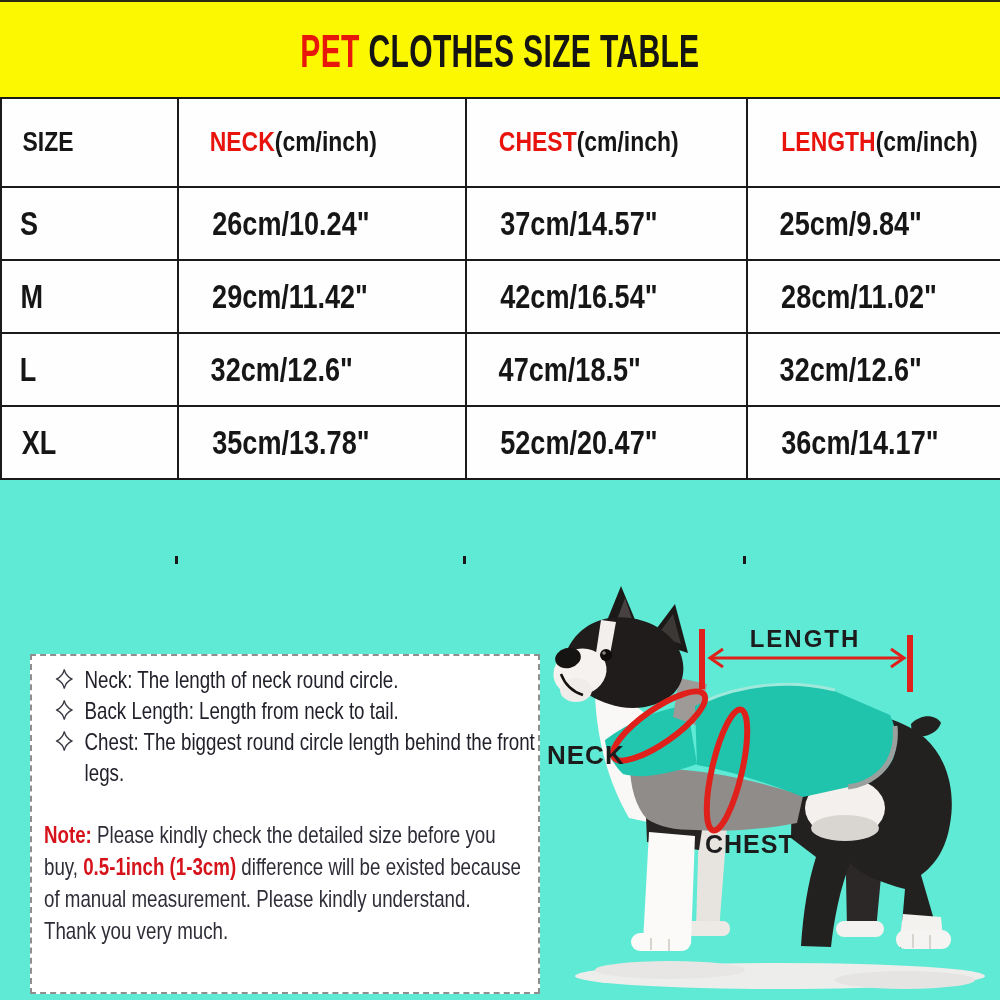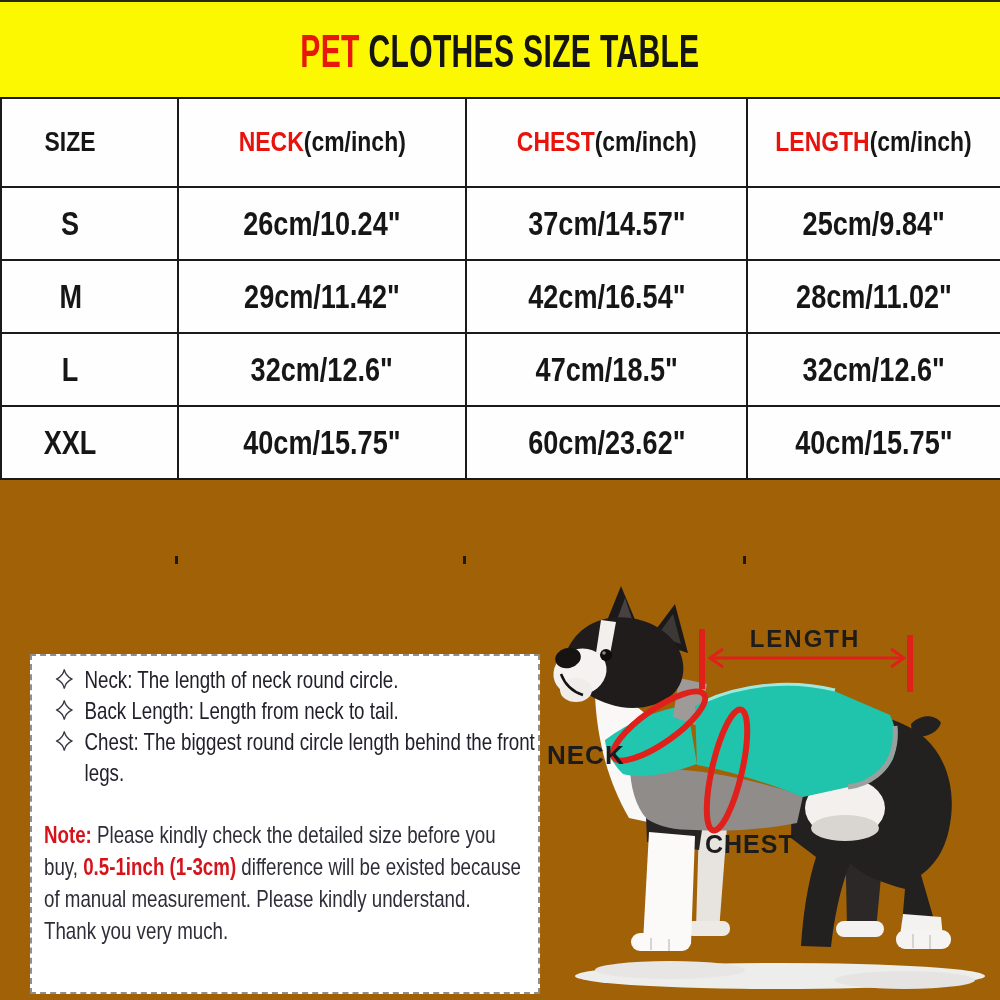--- a/index.html
+++ b/index.html
@@ -1,36 +1,36 @@
 <!DOCTYPE html>
 <html><head>
 <meta charset="utf-8">
 <style>
   html,body{margin:0;padding:0;background:#ffffff;}
   .canvas{
-    position:relative;width:1000px;height:1000px;background:#a16207;overflow:hidden;
+    position:relative;width:1000px;height:1000px;background:#5eead4;overflow:hidden;
     font-family:"Liberation Sans","DejaVu Sans",sans-serif;color:#1a1a1a;
   }
   
   .title-band{
     position:absolute;left:0;top:0;width:1000px;height:97px;background:#fcf802;
     border-top:2px solid #2a2a12;display:flex;align-items:center;justify-content:center;
   }
   .title-text{
     display:inline-block;transform:scaleX(0.64);transform-origin:center;
     font-size:47px;font-weight:800;letter-spacing:0.5px;white-space:nowrap;color:#141414;
   }
   .title-text .red{color:#e8170c;}
   
   table.size-table{
     position:absolute;left:0;top:97px;width:1000px;border-collapse:collapse;
     table-layout:fixed;background:#fefefe;
   }
   table.size-table td,table.size-table th{
-    border:2px solid #1a1a1a;text-align:center;vertical-align:middle;padding:4px;
+    border:2px solid #1a1a1a;text-align:left;vertical-align:middle;padding:16px;
   }
   table.size-table thead tr{height:89px;}
   table.size-table tbody tr{height:73px;}
   .cellt{display:inline-block;transform:scaleX(0.82);transform-origin:center;
     font-size:33px;font-weight:700;white-space:nowrap;color:#161616;}
   .headt{display:inline-block;transform:scaleX(0.85);transform-origin:center;
     font-size:27px;font-weight:700;white-space:nowrap;color:#161616;}
   .headt .red{color:#e8130c;}
   td.sizecol .cellt, th.sizecol .headt{margin-right:38px;}
   .stub{position:absolute;top:556px;width:3px;height:8px;background:#1a1a1a;}
@@ -93,24 +93,24 @@
         <td><span class="cellt">42cm/16.54"</span></td>
         <td><span class="cellt">28cm/11.02"</span></td>
       </tr>
       <tr>
         <td class="sizecol"><span class="cellt">L</span></td>
         <td><span class="cellt">32cm/12.6"</span></td>
         <td><span class="cellt">47cm/18.5"</span></td>
         <td><span class="cellt">32cm/12.6"</span></td>
       </tr>
       <tr>
-        <td class="sizecol"><span class="cellt">XXL</span></td>
-        <td><span class="cellt">40cm/15.75"</span></td>
-        <td><span class="cellt">60cm/23.62"</span></td>
-        <td><span class="cellt">40cm/15.75"</span></td>
+        <td class="sizecol"><span class="cellt">XL</span></td>
+        <td><span class="cellt">35cm/13.78"</span></td>
+        <td><span class="cellt">52cm/20.47"</span></td>
+        <td><span class="cellt">36cm/14.17"</span></td>
       </tr>
     </tbody>
   </table>
   <div class="stub" style="left:175px"></div>
   <div class="stub" style="left:463px"></div>
   <div class="stub" style="left:743px"></div>
 
   <div class="note-box">
     <div class="bullets">
       <div class="bullet-row">

